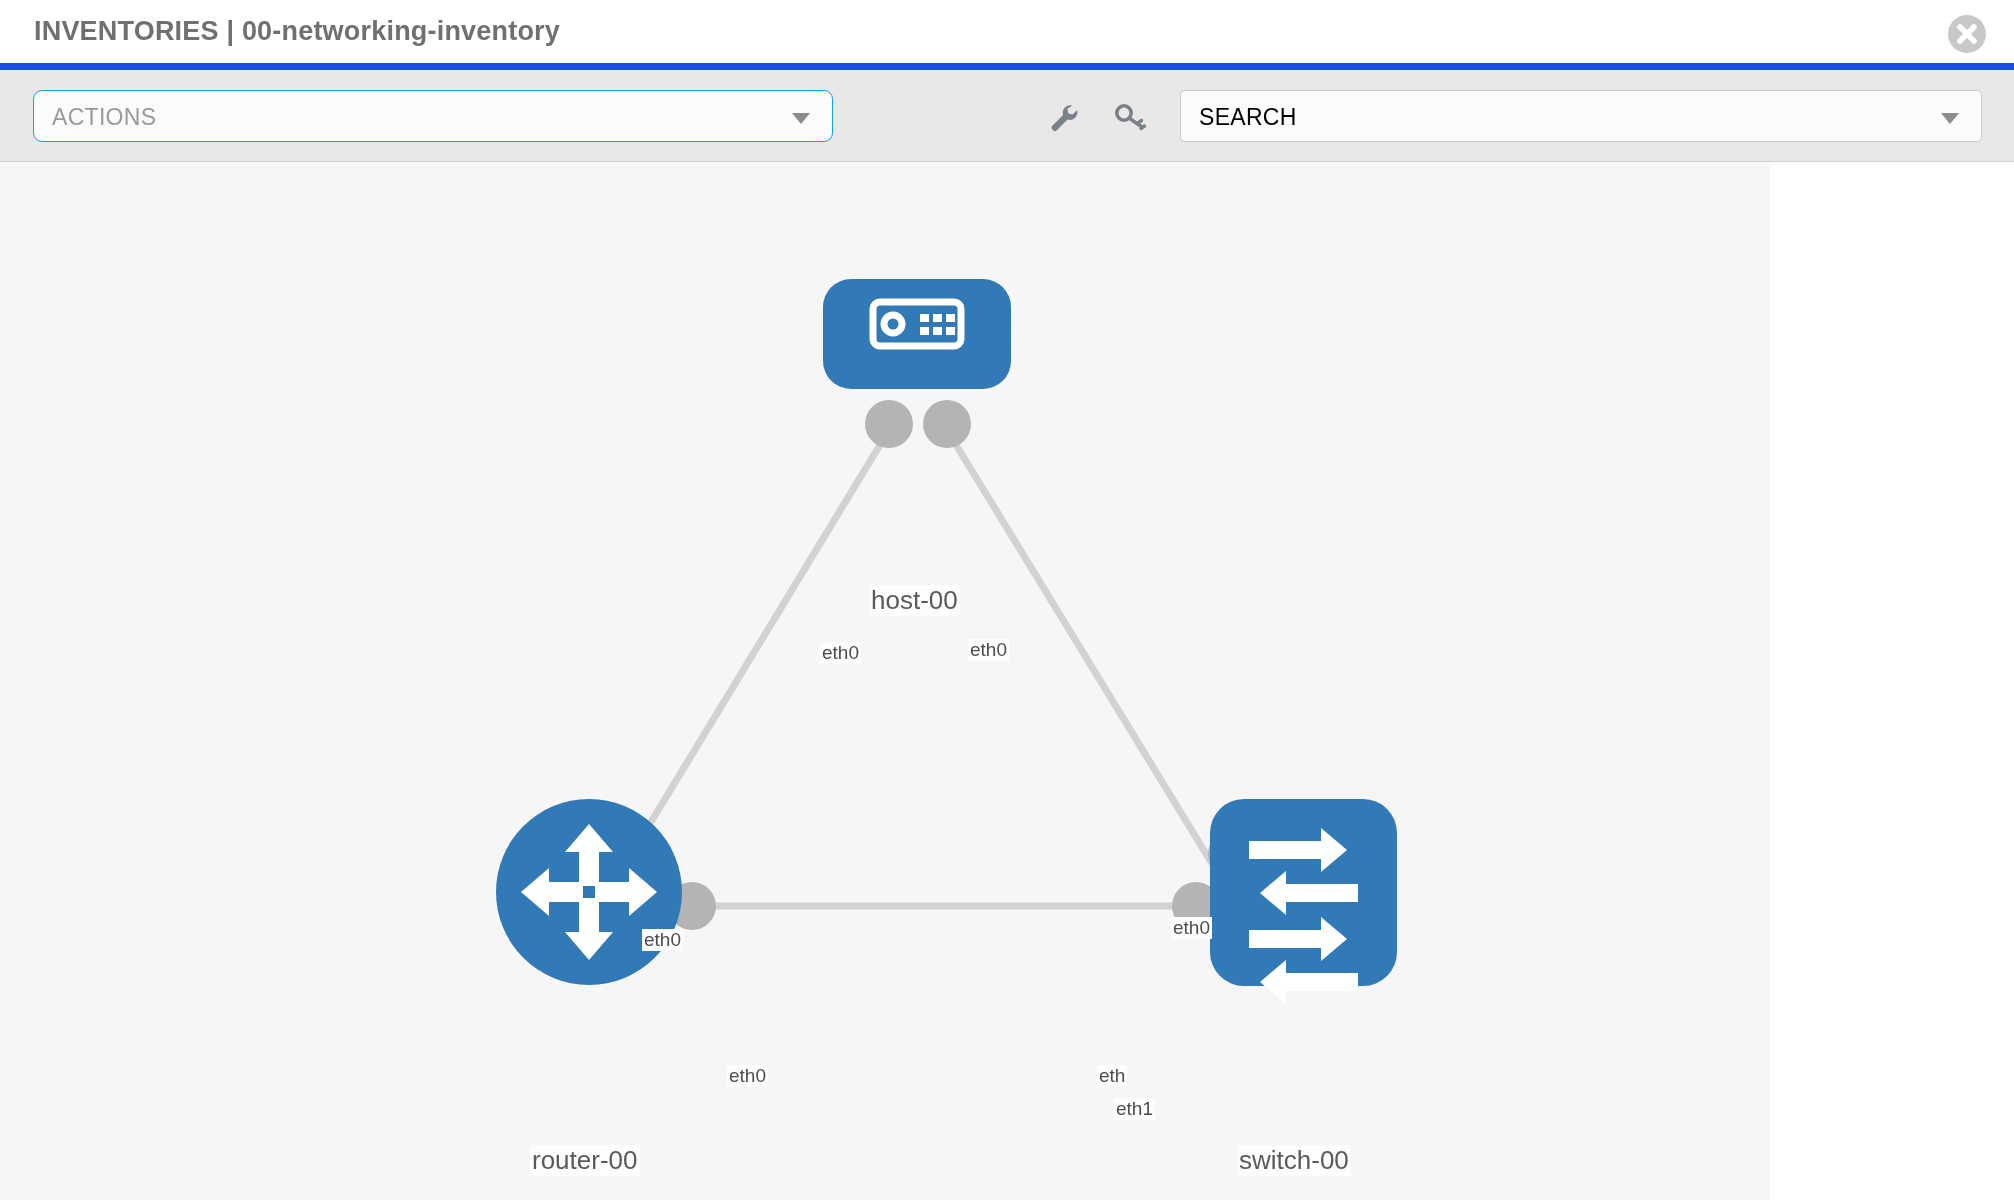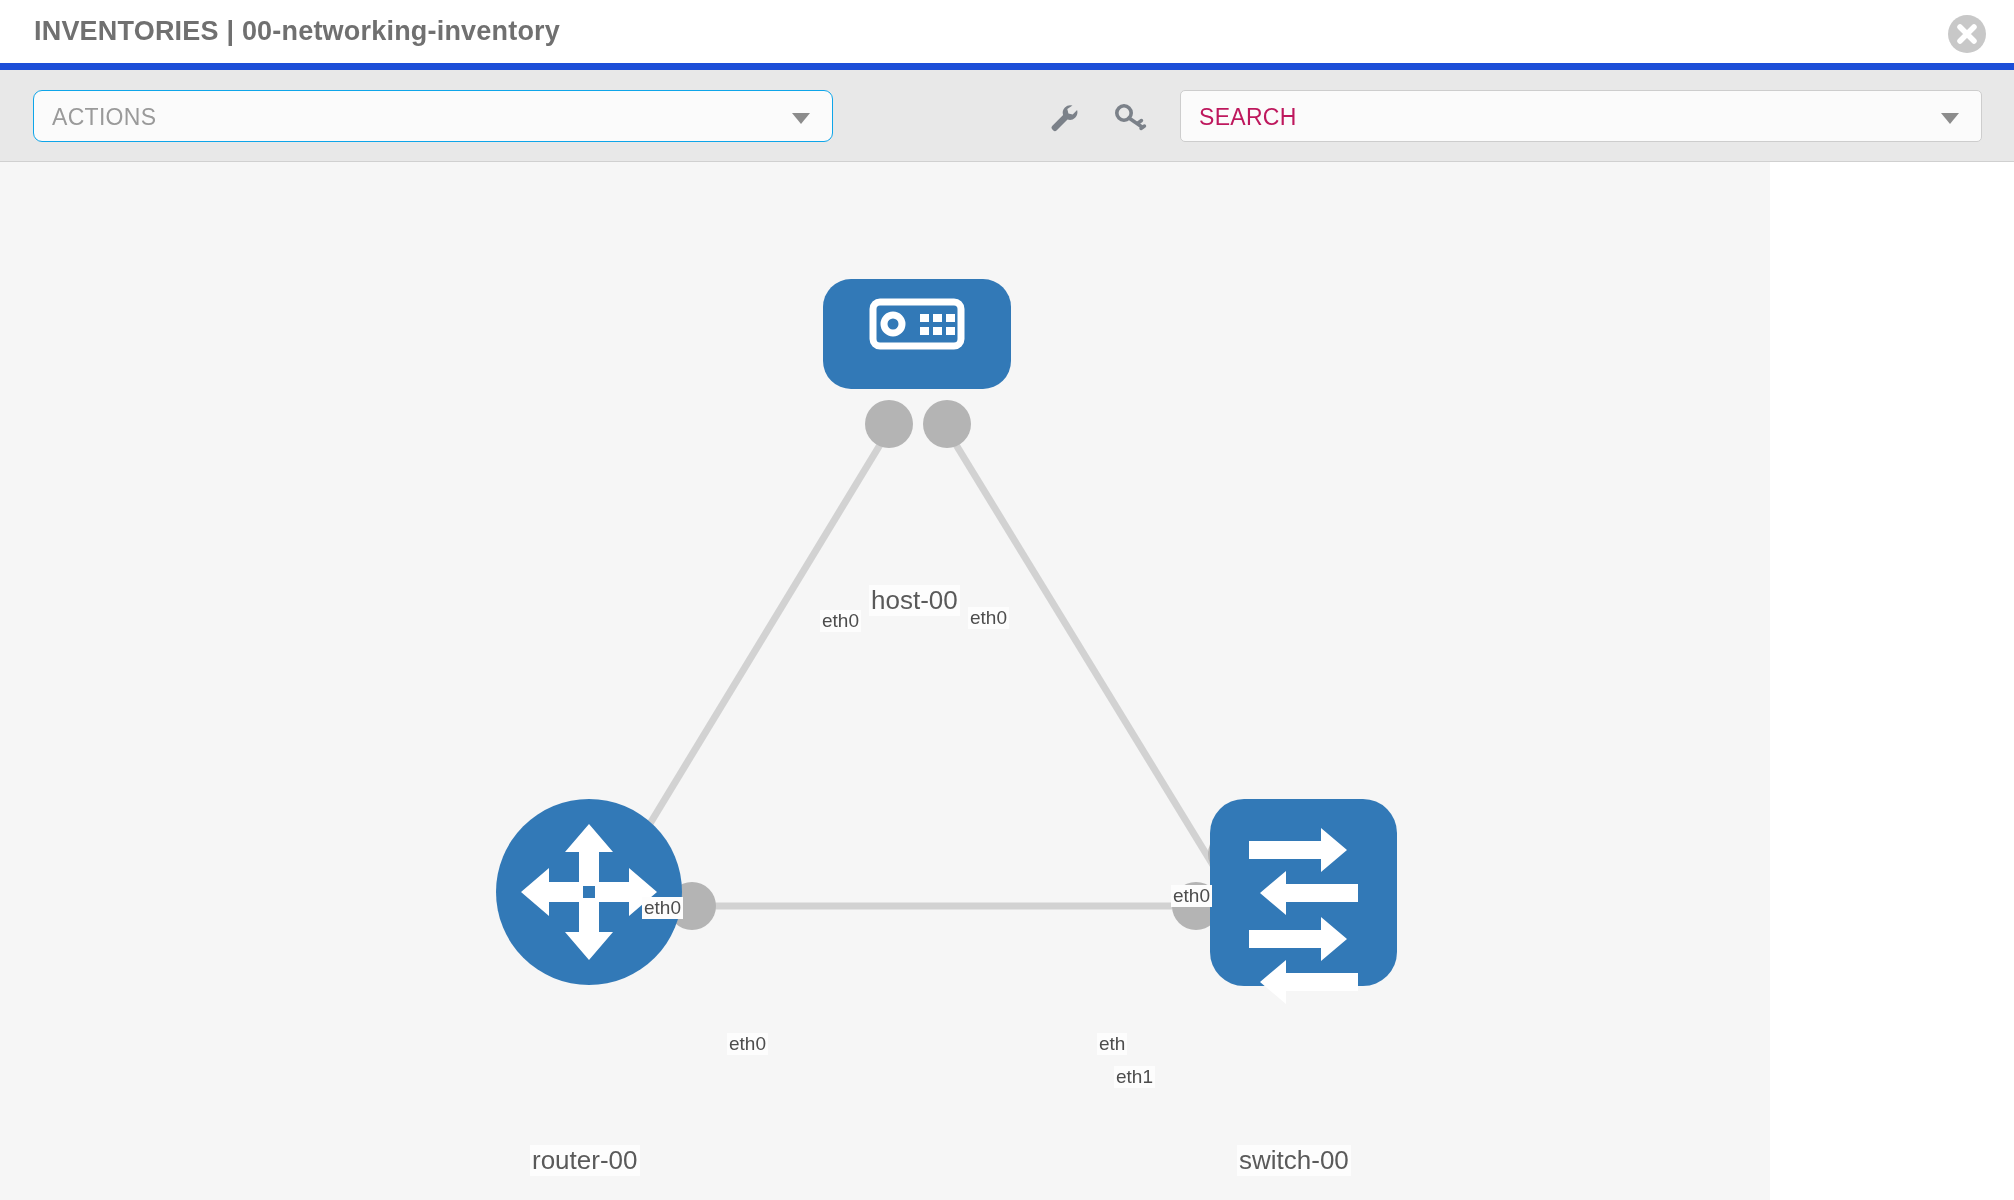--- a/index.html
+++ b/index.html
@@ -73,21 +73,21 @@
   .search-box {
     position: absolute; left: 1180px; top: 20px;
     width: 802px; height: 52px;
     background: #fbfbfb;
     border: 1px solid #cdcdcd;
     border-radius: 5px;
     cursor: text;
   }
   .search-box .placeholder {
     position: absolute; left: 18px; top: 13px;
-    font-size: 23px; color: #be185d;
+    font-size: 23px; color: #000000;
     letter-spacing: .3px;
   }
 
   
   .canvas {
     position: absolute; left: 0; top: 162px;
     width: 1770px; height: 1038px;
     background: #f6f6f6;
     overflow: hidden;
   }
@@ -100,20 +100,21 @@
     background: #fdfdfd;
     white-space: nowrap;
     padding: 0 2px;
   }
   .linklabel {
     position: absolute;
     font-size: 19px; color: #4d4d4d;
     background: #fdfdfd;
     white-space: nowrap;
     padding: 0 2px;
+    margin-top: 32px;
   }
 
   
   .zoom-panel {
     position: absolute; right: 0; bottom: 0;
     width: 390px; height: 122px;
     background: #fdfdfd;
     border: 1px solid #d4d4d4;
     border-right: none; border-bottom: none;
   }

